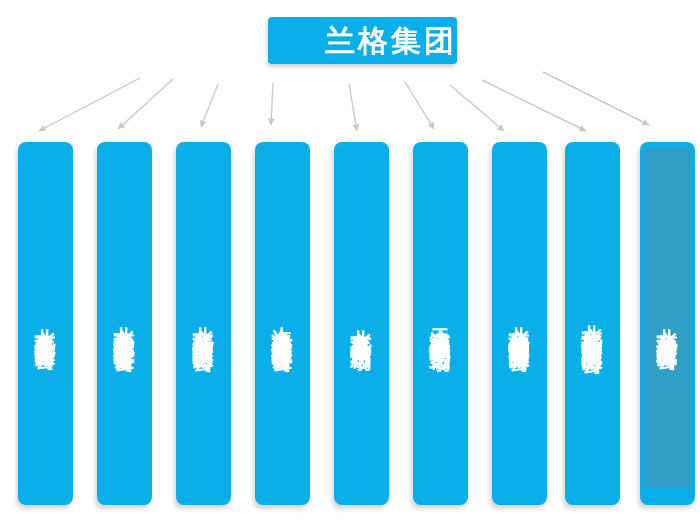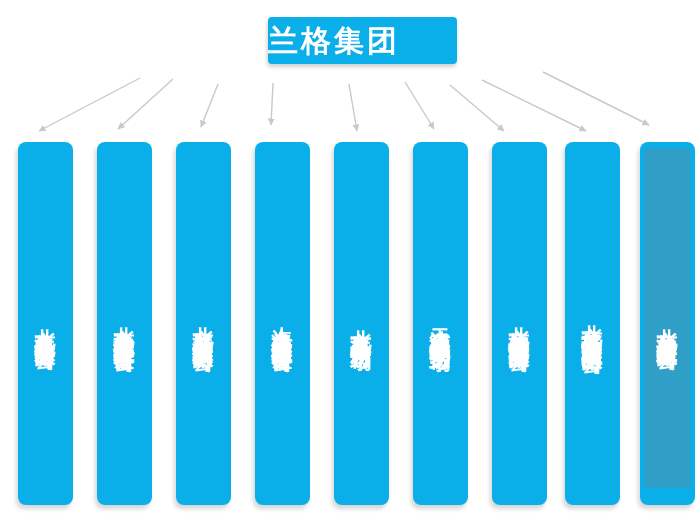--- a/index.html
+++ b/index.html
@@ -19,21 +19,21 @@
     overflow: hidden;
   }
   .canvas { position: absolute; inset: 0; }
 
   .root-box {
     position: absolute;
     left: 268px; top: 17px;
     width: 189px; height: 47px;
     background: var(--primary);
     border-radius: 4px;
-    display: flex; align-items: center; justify-content: flex-start;
+    display: flex; align-items: center; justify-content: flex-end;
     box-shadow: -1px 3px 4px rgba(0,0,0,0.18);
   }
   .root-box .label {
     color: var(--text);
     font-size: 30px;
     font-weight: bold;
     letter-spacing: 3px;
     line-height: 1;
     white-space: nowrap;
   }

